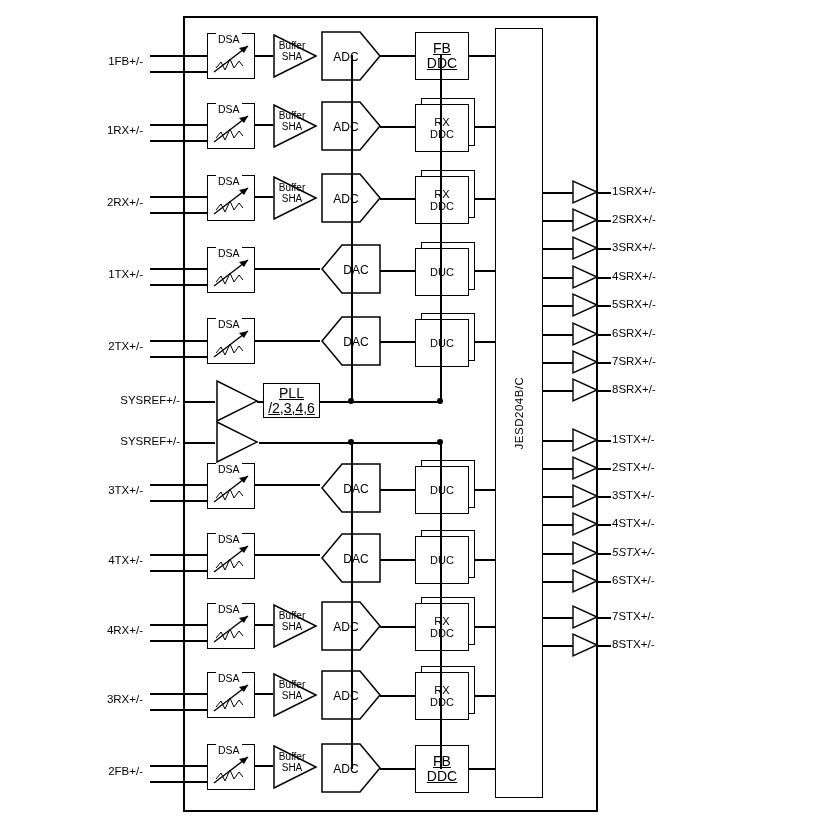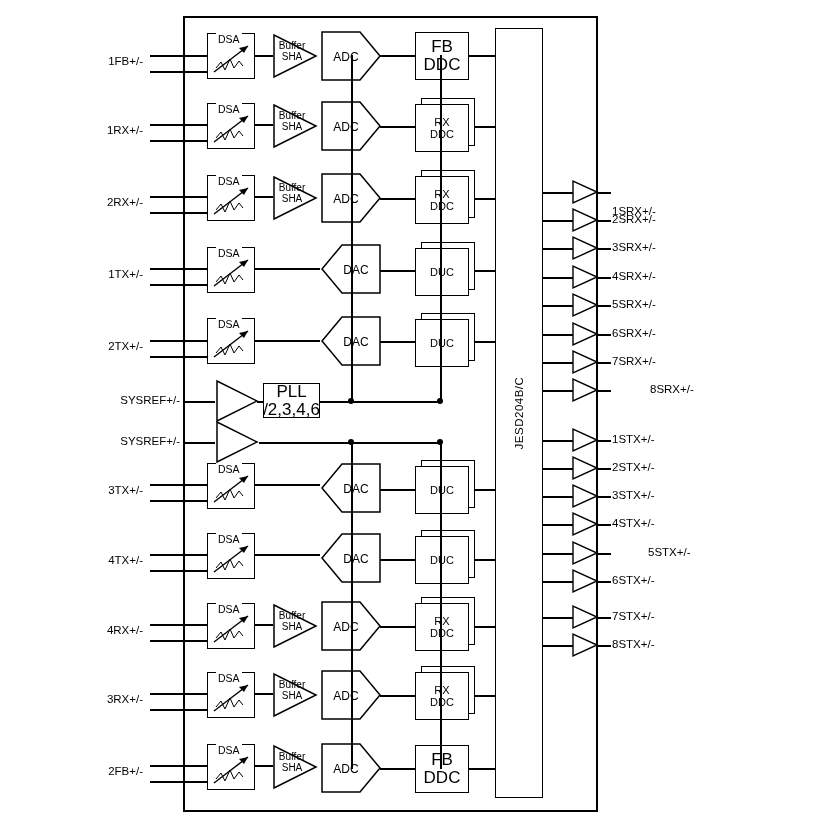--- a/index.html
+++ b/index.html
@@ -1,21 +1,21 @@
 <!DOCTYPE html>
 <html><head>
 <meta charset="utf-8">
 <style>
   html,body{margin:0;padding:0;background:#ffffff;}
   body{font-family:"Liberation Sans", sans-serif;}
   #root{position:relative;width:826px;height:823px;background:#ffffff;overflow:hidden;}
   .abs{position:absolute;}
   .chip-outline{border:2px solid #000;background:#fff;}
   .box{border:1.5px solid #000;background:#fff;box-sizing:border-box;display:flex;align-items:center;justify-content:center;text-align:center;line-height:1.05;}
-  .lbl{font-size:17px;color:#000;white-space:nowrap;}
+  .lbl{font-size:14px;color:#000;white-space:nowrap;text-decoration:underline;}
   .lbl-sm{font-size:10px;color:#000;white-space:nowrap;}
   .port{font-size:11.5px;color:#000;white-space:nowrap;}
   .wire{background:#000;}
   .h{height:1.5px;}
   .v{width:1.5px;}
   .dsa{box-sizing:border-box;border:1.5px solid #000;background:#fff;position:absolute;}
   .dsa .tag{position:absolute;top:-1px;left:8px;background:#fff;font-size:10.5px;padding:0 2px;}
   .stack{position:absolute;}
   .stack .s2{position:absolute;left:6px;top:-6px;width:100%;height:100%;border:1.5px solid #000;background:#fff;box-sizing:border-box;}
   .stack .s1{position:absolute;left:0;top:0;width:100%;height:100%;border:1.5px solid #000;background:#fff;box-sizing:border-box;display:flex;align-items:center;justify-content:center;text-align:center;line-height:1.1;font-size:11px;}
@@ -374,21 +374,21 @@
   <div class="abs wire v" style="left:440px;top:55px;height:347px;"></div>
   <div class="abs wire v" style="left:440px;top:442px;height:327px;"></div>
   <div class="dot" style="left:348px;top:398px;"></div>
   <div class="dot" style="left:437px;top:398px;"></div>
   <div class="dot" style="left:348px;top:439px;"></div>
   <div class="dot" style="left:437px;top:439px;"></div>
 
   <svg class="abs" style="left:572px;top:180px;" width="26" height="24">
     <polygon points="1,1 1,23 25,12" fill="#fff" stroke="#000" stroke-width="1.4"></polygon>
   </svg>
-  <div class="abs port" style="left:612px;top:185px;margin-top:20px;">1SRX+/-</div>
+  <div class="abs port" style="left:612px;top:185px;">1SRX+/-</div>
   <div class="abs wire h" style="left:543px;top:192px;width:30px;"></div>
   <div class="abs wire h" style="left:597px;top:192px;width:14px;"></div>
 
   <svg class="abs" style="left:572px;top:208px;" width="26" height="24">
     <polygon points="1,1 1,23 25,12" fill="#fff" stroke="#000" stroke-width="1.4"></polygon>
   </svg>
   <div class="abs port" style="left:612px;top:213px;">2SRX+/-</div>
   <div class="abs wire h" style="left:543px;top:220px;width:30px;"></div>
   <div class="abs wire h" style="left:597px;top:220px;width:14px;"></div>
 
@@ -423,21 +423,21 @@
   <svg class="abs" style="left:572px;top:350px;" width="26" height="24">
     <polygon points="1,1 1,23 25,12" fill="#fff" stroke="#000" stroke-width="1.4"></polygon>
   </svg>
   <div class="abs port" style="left:612px;top:355px;">7SRX+/-</div>
   <div class="abs wire h" style="left:543px;top:362px;width:30px;"></div>
   <div class="abs wire h" style="left:597px;top:362px;width:14px;"></div>
 
   <svg class="abs" style="left:572px;top:378px;" width="26" height="24">
     <polygon points="1,1 1,23 25,12" fill="#fff" stroke="#000" stroke-width="1.4"></polygon>
   </svg>
-  <div class="abs port" style="left:612px;top:383px;margin-left:38px;">8SRX+/-</div>
+  <div class="abs port" style="left:612px;top:383px;">8SRX+/-</div>
   <div class="abs wire h" style="left:543px;top:390px;width:30px;"></div>
   <div class="abs wire h" style="left:597px;top:390px;width:14px;"></div>
 
   <svg class="abs" style="left:572px;top:428px;" width="26" height="24">
     <polygon points="1,1 1,23 25,12" fill="#fff" stroke="#000" stroke-width="1.4"></polygon>
   </svg>
   <div class="abs port" style="left:612px;top:433px;">1STX+/-</div>
   <div class="abs wire h" style="left:543px;top:440px;width:30px;"></div>
   <div class="abs wire h" style="left:597px;top:440px;width:14px;"></div>
 
@@ -458,21 +458,21 @@
   <svg class="abs" style="left:572px;top:512px;" width="26" height="24">
     <polygon points="1,1 1,23 25,12" fill="#fff" stroke="#000" stroke-width="1.4"></polygon>
   </svg>
   <div class="abs port" style="left:612px;top:517px;">4STX+/-</div>
   <div class="abs wire h" style="left:543px;top:524px;width:30px;"></div>
   <div class="abs wire h" style="left:597px;top:524px;width:14px;"></div>
 
   <svg class="abs" style="left:572px;top:541px;" width="26" height="24">
     <polygon points="1,1 1,23 25,12" fill="#fff" stroke="#000" stroke-width="1.4"></polygon>
   </svg>
-  <div class="abs port" style="left:648px;top:546px;">5STX+/-</div>
+  <div class="abs port" style="left:612px;top:546px;font-style:italic;">5STX+/-</div>
   <div class="abs wire h" style="left:543px;top:553px;width:30px;"></div>
   <div class="abs wire h" style="left:597px;top:553px;width:14px;"></div>
 
   <svg class="abs" style="left:572px;top:569px;" width="26" height="24">
     <polygon points="1,1 1,23 25,12" fill="#fff" stroke="#000" stroke-width="1.4"></polygon>
   </svg>
   <div class="abs port" style="left:612px;top:574px;">6STX+/-</div>
   <div class="abs wire h" style="left:543px;top:581px;width:30px;"></div>
   <div class="abs wire h" style="left:597px;top:581px;width:14px;"></div>
 

